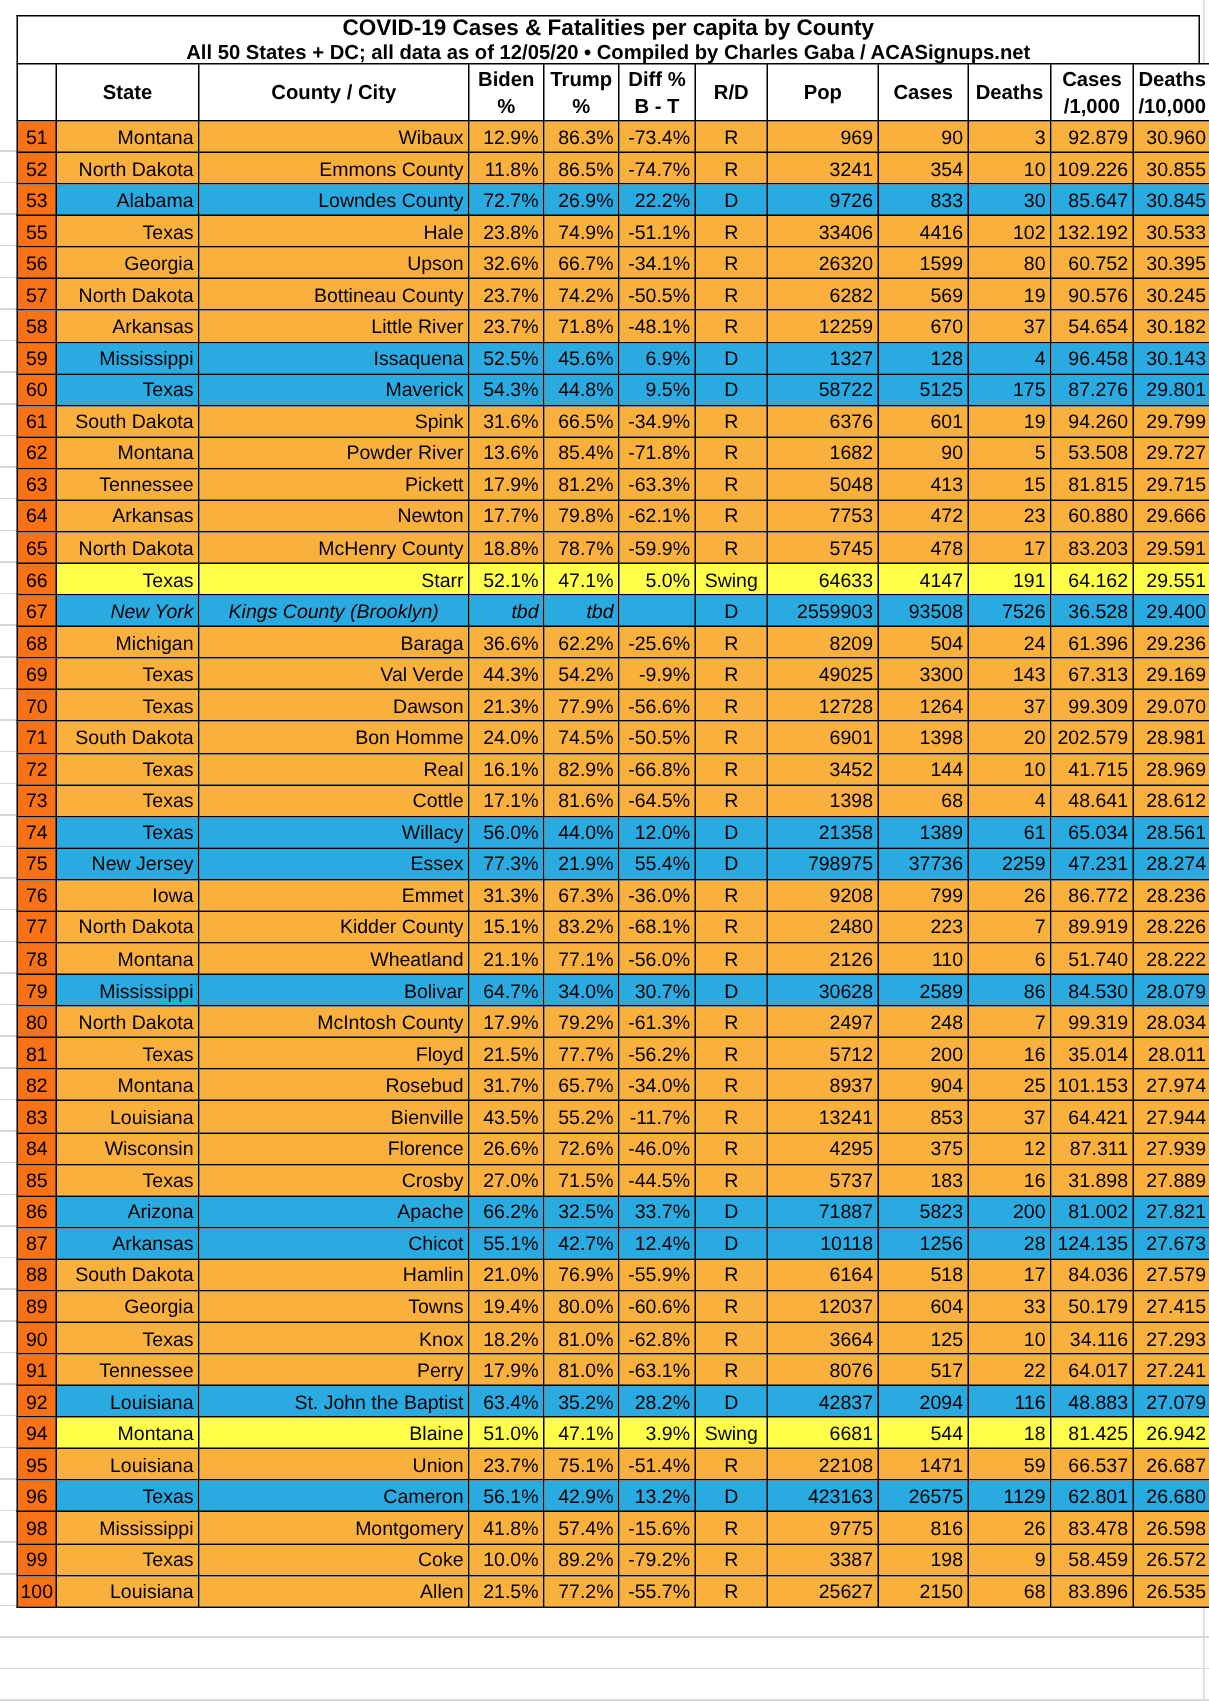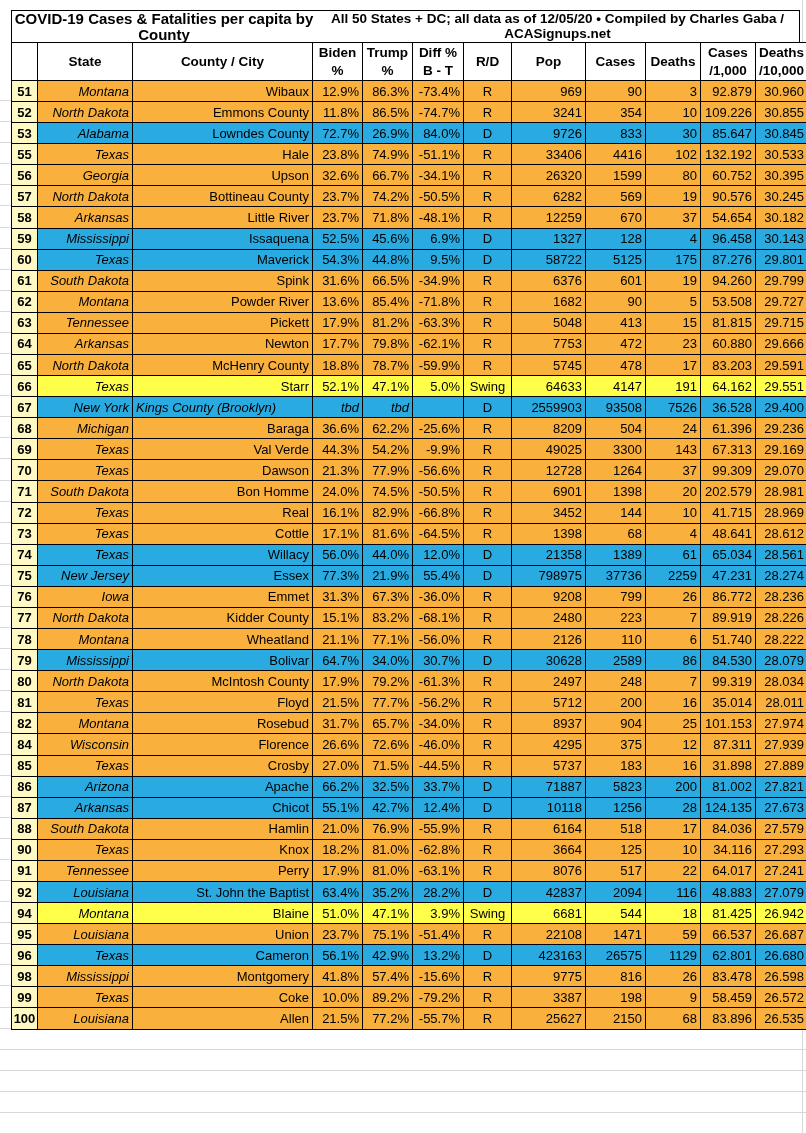--- a/index.html
+++ b/index.html
@@ -12,44 +12,44 @@
   .screen{position:relative;width:806px;height:1134px;background:#fff;}
   
   .gridbg{
     position:absolute;left:0;top:80px;width:806px;height:1054px;
     background:repeating-linear-gradient(to bottom,#ffffff 0 20.08px,#d8d8d8 20.08px 21.08px);
   }
   .vline{position:absolute;left:802px;top:0;width:1px;height:1134px;background:#d8d8d8;}
   .tablewrap{position:absolute;left:11px;top:10px;width:789px;z-index:2;}
   .title{
     box-sizing:border-box;border:1px solid #000;border-bottom:none;background:#fff;
-    height:32px;display:flex;justify-content:space-between;
+    height:32px;display:flex;flex-direction:column;justify-content:space-between;
     text-align:center;font-weight:bold;
   }
   .t1{font-size:15px;line-height:16px;}
   .t2{font-size:13.5px;line-height:15px;}
   table{border-collapse:collapse;table-layout:fixed;width:789px;font-size:13px;}
   td,th{border:1px solid #000;overflow:hidden;white-space:nowrap;box-sizing:border-box;}
   thead th{
     height:38px;background:#fff;font-weight:bold;text-align:center;
     vertical-align:middle;font-size:13.5px;line-height:1.3;padding:0 1px;
   }
   .h1,.h2{display:block;}
   tbody td{height:21.08px;padding:0 3px;vertical-align:middle;}
-  td.c-rank{background:#fef9c3;font-weight:bold;text-align:center;padding:0 1px;}
-  .c-state{text-align:right;font-style:italic;}
+  td.c-rank{background:#f97316;font-weight:normal;text-align:center;padding:0 1px;}
+  .c-state{text-align:right;}
   .c-county{text-align:right;}
   .c-pct{text-align:right;}
   .c-rd{text-align:center;}
   .c-num{text-align:right;}
   tr.rep td:not(.c-rank){background:var(--rep);}
   tr.dem td:not(.c-rank){background:var(--dem);}
   tr.swing td:not(.c-rank){background:var(--swing);}
   tr.pending .c-state,tr.pending .c-county,tr.pending .c-pct{font-style:italic;}
-  tr.pending .c-county{text-align:left;}
+  tr.pending .c-county{text-align:center;}
 </style>
 </head>
 <body>
 
 <div class="screen">
   <div class="gridbg"></div>
   <div class="vline"></div>
 
   <div class="tablewrap">
     <div class="title">
@@ -151,21 +151,21 @@
             <td class="c-num">10</td>
             <td class="c-num">109.226</td>
             <td class="c-num">30.855</td>
           </tr>
           <tr class="dem">
             <td class="c-rank">53</td>
             <td class="c-state">Alabama</td>
             <td class="c-county">Lowndes County</td>
             <td class="c-pct">72.7%</td>
             <td class="c-pct">26.9%</td>
-            <td class="c-pct">84.0%</td>
+            <td class="c-pct">22.2%</td>
             <td class="c-rd">D</td>
             <td class="c-num">9726</td>
             <td class="c-num">833</td>
             <td class="c-num">30</td>
             <td class="c-num">85.647</td>
             <td class="c-num">30.845</td>
           </tr>
           <tr class="rep">
             <td class="c-rank">55</td>
             <td class="c-state">Texas</td>
@@ -552,20 +552,34 @@
             <td class="c-pct">65.7%</td>
             <td class="c-pct">-34.0%</td>
             <td class="c-rd">R</td>
             <td class="c-num">8937</td>
             <td class="c-num">904</td>
             <td class="c-num">25</td>
             <td class="c-num">101.153</td>
             <td class="c-num">27.974</td>
           </tr>
           <tr class="rep">
+            <td class="c-rank">83</td>
+            <td class="c-state">Louisiana</td>
+            <td class="c-county">Bienville</td>
+            <td class="c-pct">43.5%</td>
+            <td class="c-pct">55.2%</td>
+            <td class="c-pct">-11.7%</td>
+            <td class="c-rd">R</td>
+            <td class="c-num">13241</td>
+            <td class="c-num">853</td>
+            <td class="c-num">37</td>
+            <td class="c-num">64.421</td>
+            <td class="c-num">27.944</td>
+          </tr>
+          <tr class="rep">
             <td class="c-rank">84</td>
             <td class="c-state">Wisconsin</td>
             <td class="c-county">Florence</td>
             <td class="c-pct">26.6%</td>
             <td class="c-pct">72.6%</td>
             <td class="c-pct">-46.0%</td>
             <td class="c-rd">R</td>
             <td class="c-num">4295</td>
             <td class="c-num">375</td>
             <td class="c-num">12</td>
@@ -620,20 +634,34 @@
             <td class="c-county">Hamlin</td>
             <td class="c-pct">21.0%</td>
             <td class="c-pct">76.9%</td>
             <td class="c-pct">-55.9%</td>
             <td class="c-rd">R</td>
             <td class="c-num">6164</td>
             <td class="c-num">518</td>
             <td class="c-num">17</td>
             <td class="c-num">84.036</td>
             <td class="c-num">27.579</td>
+          </tr>
+          <tr class="rep">
+            <td class="c-rank">89</td>
+            <td class="c-state">Georgia</td>
+            <td class="c-county">Towns</td>
+            <td class="c-pct">19.4%</td>
+            <td class="c-pct">80.0%</td>
+            <td class="c-pct">-60.6%</td>
+            <td class="c-rd">R</td>
+            <td class="c-num">12037</td>
+            <td class="c-num">604</td>
+            <td class="c-num">33</td>
+            <td class="c-num">50.179</td>
+            <td class="c-num">27.415</td>
           </tr>
           <tr class="rep">
             <td class="c-rank">90</td>
             <td class="c-state">Texas</td>
             <td class="c-county">Knox</td>
             <td class="c-pct">18.2%</td>
             <td class="c-pct">81.0%</td>
             <td class="c-pct">-62.8%</td>
             <td class="c-rd">R</td>
             <td class="c-num">3664</td>

